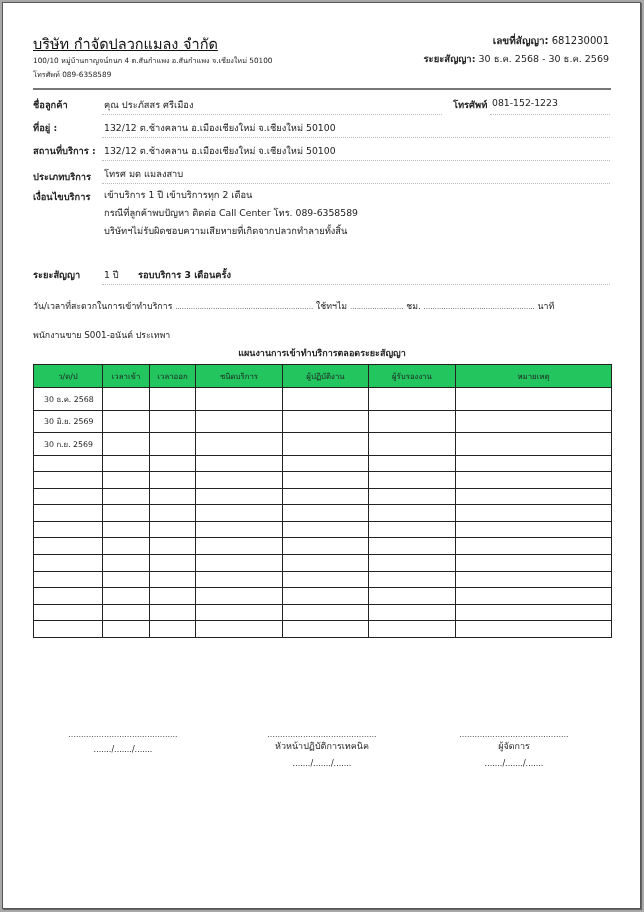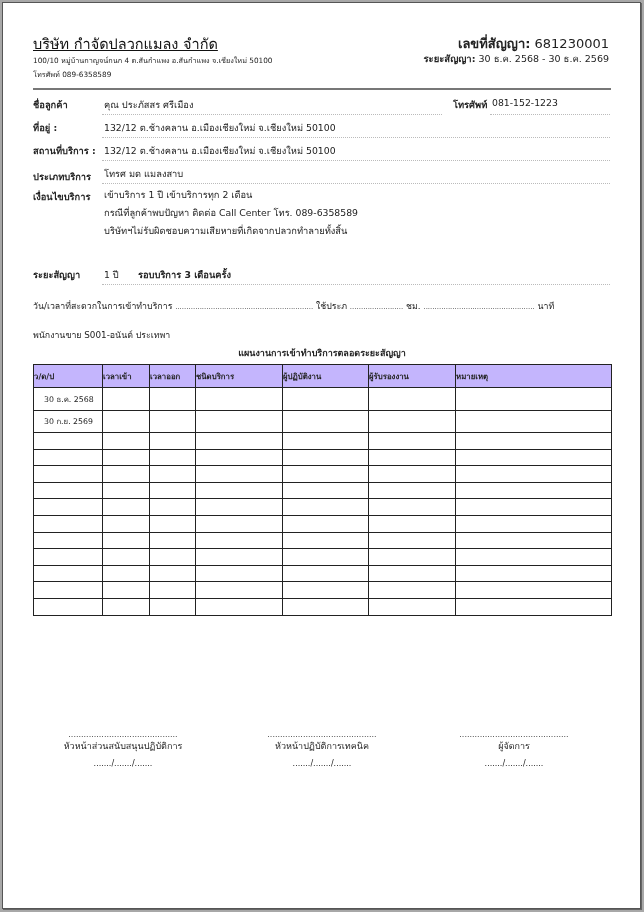--- a/index.html
+++ b/index.html
@@ -4,33 +4,33 @@
 <style>
   html, body { margin:0; padding:0; }
   body { width:644px; height:912px; background:#a8a8a8; position:relative; overflow:hidden;
          font-family:"DejaVu Sans", "Liberation Sans", sans-serif; color:#222; }
   .page { position:absolute; left:2px; top:2px; width:637px; height:905px; background:#fff;
           border:1px solid #555; box-shadow:1px 1px 0 #666; }
   .abs { position:absolute; white-space:nowrap; }
   .company { left:33px; top:32px; font-size:14.5px; color:#111;text-decoration:underline; }
   .addr { left:33px; top:55px; font-size:7.3px; color:#222; }
   .tel { left:33px; top:69px; font-size:7.3px; color:#222; }
-  .cno { right:35px; top:33px; font-size:13px; text-align:center; }
+  .cno { right:35px; top:33px; font-size:10px; text-align:center; }
   .cperiod { right:35px; top:51px; font-size:9.5px; text-align:right; }
   .b { font-weight:bold; }
   .hr { position:absolute; left:33px; width:578px; top:88px; height:0; border-top:2px solid #777; }
   .lbl { font-size:9.3px; font-weight:bold; color:#222; }
   .val { font-size:9.3px; color:#222; }
   .dotline { position:absolute; height:0; border-top:1px dotted #bbb; }
   .cond { font-size:9.3px; line-height:18px; }
   .small { font-size:8.8px; color:#222; }
   .title2 { left:0; width:644px; text-align:center; top:346px; font-size:9px; font-weight:bold; }
   table.plan { position:absolute; left:33px; top:364px; width:578px; border-collapse:collapse; table-layout:fixed; }
   table.plan th, table.plan td { border:1.5px solid #222; padding:0; font-size:7.8px; }
-  table.plan th { background:#c4b5fd; height:22px; font-weight:bold; text-align:left; }
+  table.plan th { background:#22c55e; height:22px; font-weight:normal; text-align:center; }
   table.plan td { height:21.5px; padding-left:10px; }
   table.plan tr.empty td { height:15.6px; }
   .sig { position:absolute; text-align:center; font-size:9px; width:180px; }
   .sig .dots { font-size:8px; letter-spacing:0px; color:#444; }
   .sig .date { font-size:8px; margin-top:6px; }
 </style>
 </head>
 <body>
 
 <div class="page"></div>
@@ -75,21 +75,21 @@
 </div>
 
 <div class="abs lbl" style="left:33px;top:267px">ระยะสัญญา</div>
 <div class="abs val" style="left:104px;top:267px">1 ปี</div>
 <div class="abs lbl" style="left:138px;top:267px">รอบบริการ 3 เดือนครั้ง</div>
 <div class="dotline" style="left:102px;width:508px;top:284px"></div>
 
 <div class="abs small" style="left:33px;top:299px">
   <span>วัน/เวลาที่สะดวกในการเข้าทำบริการ</span>
   <span style="font-size:7px">..............................................................</span>
-  <span>ใช้ประภ</span>
+  <span>ใช้ทฯไม</span>
   <span style="font-size:7px">........................</span>
   <span>ชม.</span>
   <span style="font-size:7px">..................................................</span>
   <span>นาที</span>
 </div>
 
 <div class="abs small" style="left:33px;top:328px">พนักงานขาย S001-อนันต์ ประเทพา</div>
 <div class="abs title2">แผนงานการเข้าทำบริการตลอดระยะสัญญา</div>
 
 <table class="plan">
@@ -117,20 +117,29 @@
       <tr>
         <td>30 ธ.ค. 2568</td>
         <td></td>
         <td></td>
         <td></td>
         <td></td>
         <td></td>
         <td></td>
       </tr>
       <tr>
+        <td>30 มิ.ย. 2569</td>
+        <td></td>
+        <td></td>
+        <td></td>
+        <td></td>
+        <td></td>
+        <td></td>
+      </tr>
+      <tr>
         <td>30 ก.ย. 2569</td>
         <td></td>
         <td></td>
         <td></td>
         <td></td>
         <td></td>
         <td></td>
       </tr>
       <tr class="empty">
         <td></td>
@@ -229,21 +238,20 @@
         <td></td>
         <td></td>
         <td></td>
         <td></td>
       </tr>
     </tbody>
 </table>
 
 <div class="sig" style="left:33px;top:730px">
   <div class="dots">...........................................</div>
-  <div>หัวหน้าส่วนสนับสนุนปฏิบัติการ</div>
   <div class="date">......./......./.......</div>
 </div>
 <div class="sig" style="left:232px;top:730px">
   <div class="dots">...........................................</div>
   <div>หัวหน้าปฏิบัติการเทคนิค</div>
   <div class="date">......./......./.......</div>
 </div>
 <div class="sig" style="left:424px;top:730px">
   <div class="dots">...........................................</div>
   <div>ผู้จัดการ</div>

